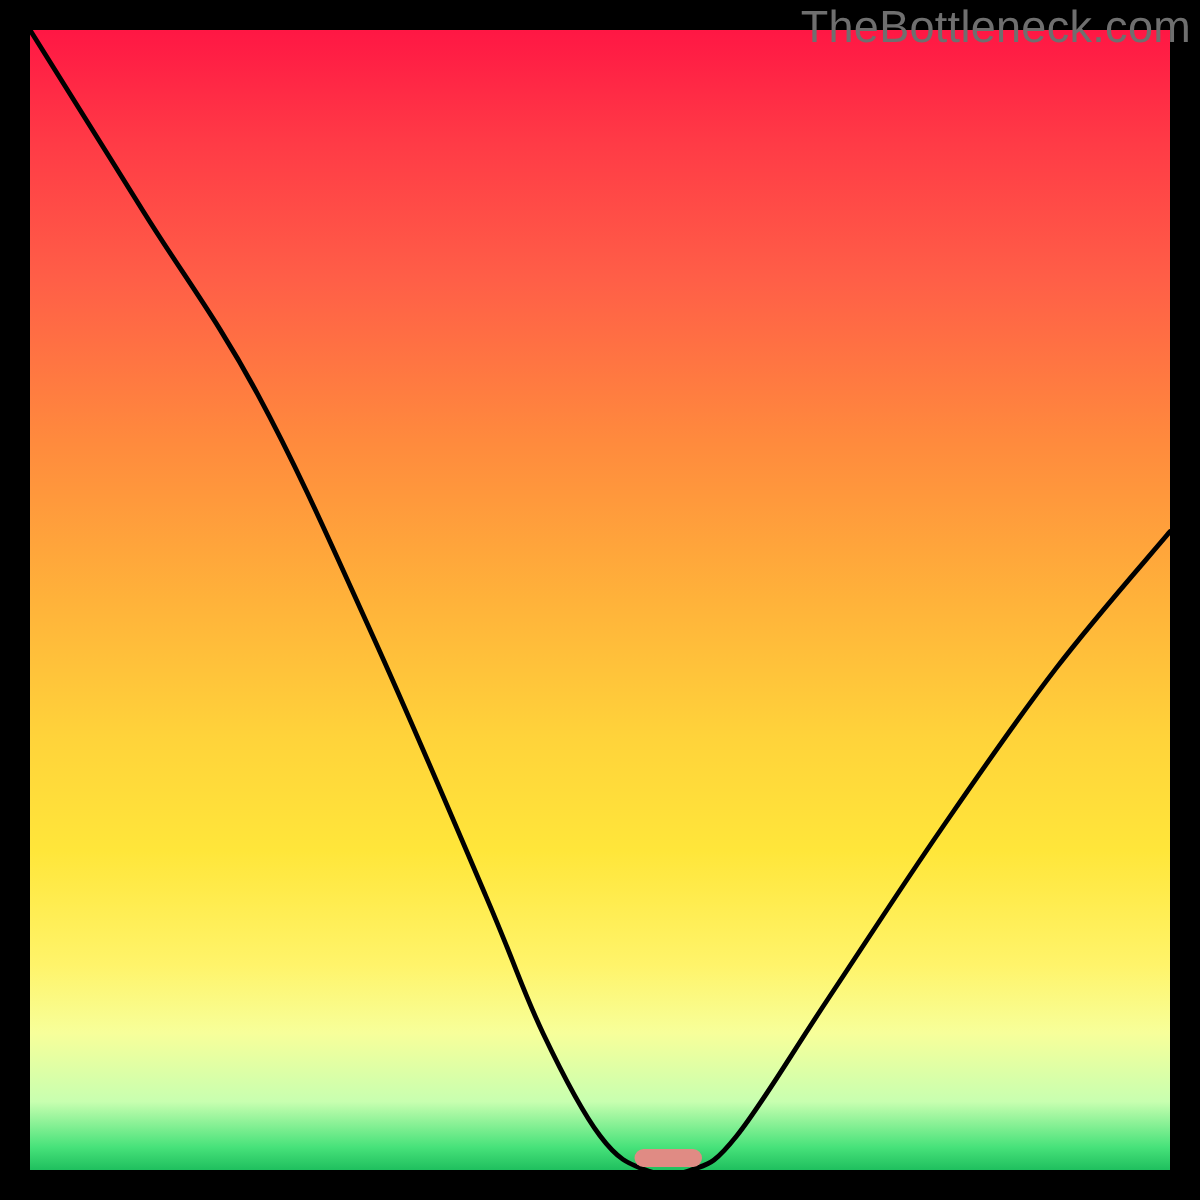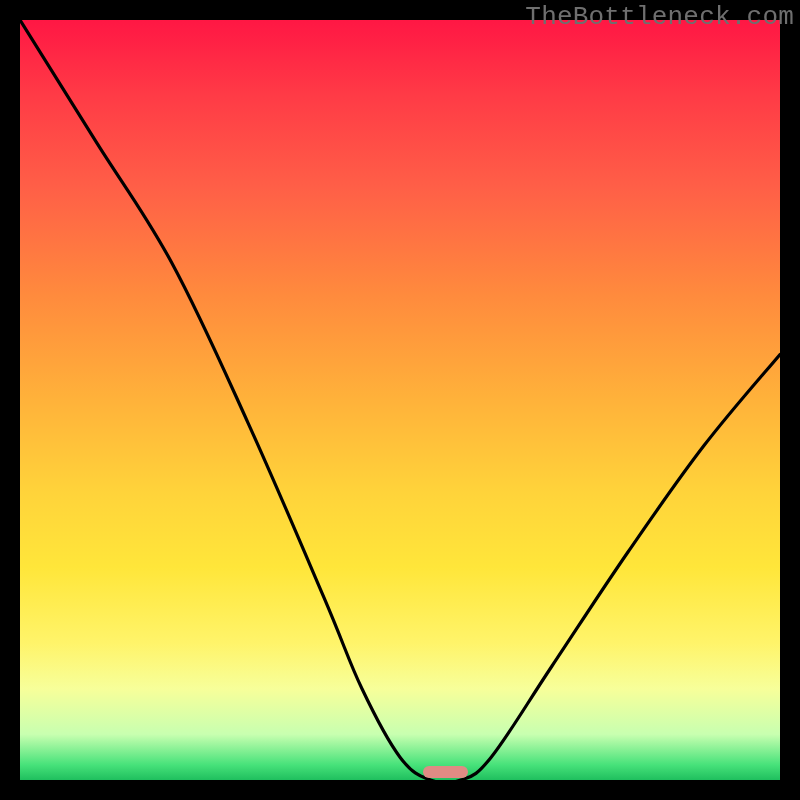--- a/index.html
+++ b/index.html
@@ -51,24 +51,23 @@
     position: absolute;
     height: 12px;
     border-radius: 6px;
     background: #e08b84;
   }
   .watermark {
     position: absolute;
     top: 2px;
     right: 6px;
     color: #6f6f6f;
-    font-size: 26px;
+    font-size: 30px;
     font-weight: 500;
     letter-spacing: 0.2px;
-    font-family: Liberation Mono, monospace;
   }
 </style>
 </head>
 <body>
 
 <div class="frame">
 
   <div class="plot-area">
 
     <svg class="curve" viewBox="0 0 760 760" preserveAspectRatio="none">

